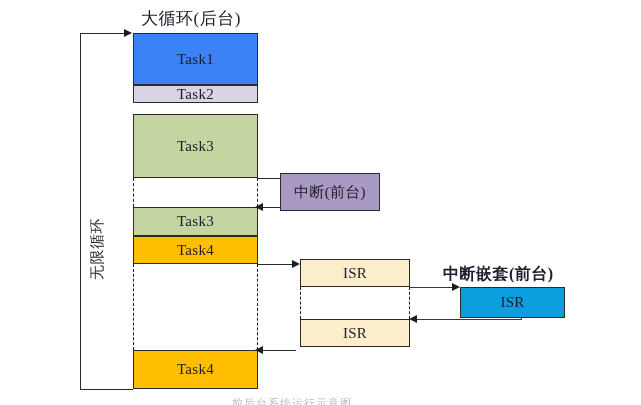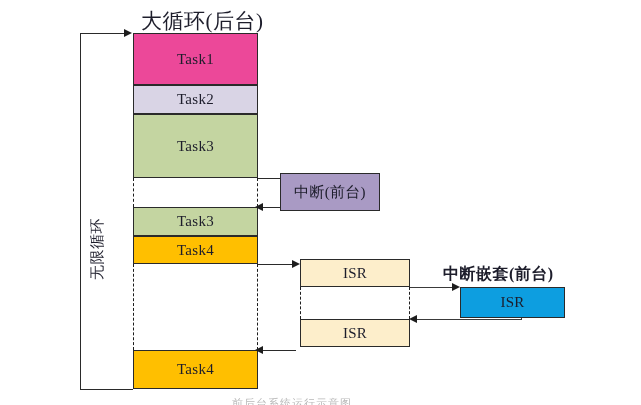--- a/index.html
+++ b/index.html
@@ -86,36 +86,36 @@
     color: #b9b9b9;
     white-space: nowrap;
     letter-spacing: 1px;
   }
 </style>
 </head>
 <body>
 
 <div id="canvas">
 
-  <div class="label" style="left:141px; top:7px; font-size:21px;">大循环(后台)</div>
+  <div class="label" style="left:141px; top:7px; font-size:17px;">大循环(后台)</div>
 
   <div class="hline" style="left:80px; top:33px; width:48px;"></div>
   <div class="arrow right" style="left:124px; top:28.5px;"></div>
 
   <div class="vline" style="left:80px; top:33px; height:357px;"></div>
 
   <div class="hline" style="left:80px; top:389px; width:53px;"></div>
 
   <div class="label rot" style="left:88px; top:280px;">无限循环</div>
 
-  <div class="box" style="left:133px; top:33px; width:125px; height:52px; background:#ec4899;text-align:right;">
+  <div class="box" style="left:133px; top:33px; width:125px; height:52px; background:#3b82f6;text-align:right;">
     <span>Task1</span>
   </div>
 
-  <div class="box" style="left:133px; top:85px; width:125px; height:29px; background:#d9d4e5;text-align:right;">
+  <div class="box" style="left:133px; top:85px; width:125px; height:18px; background:#d9d4e5;text-align:right;">
     <span>Task2</span>
   </div>
 
   <div class="box" style="left:133px; top:114px; width:125px; height:64px; background:#c4d5a1;">
     <span>Task3</span>
   </div>
 
   <div class="dash" style="left:133px; top:178px; height:29px;"></div>
   <div class="dash" style="left:257px; top:178px; height:29px;"></div>
 

